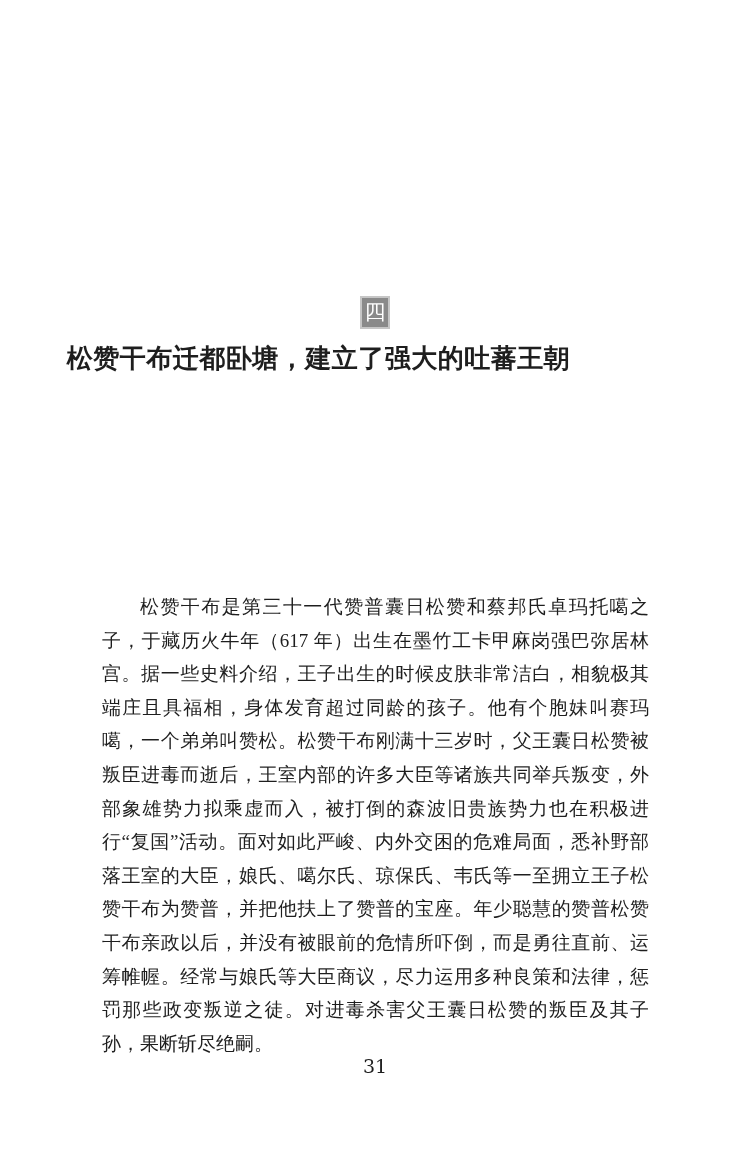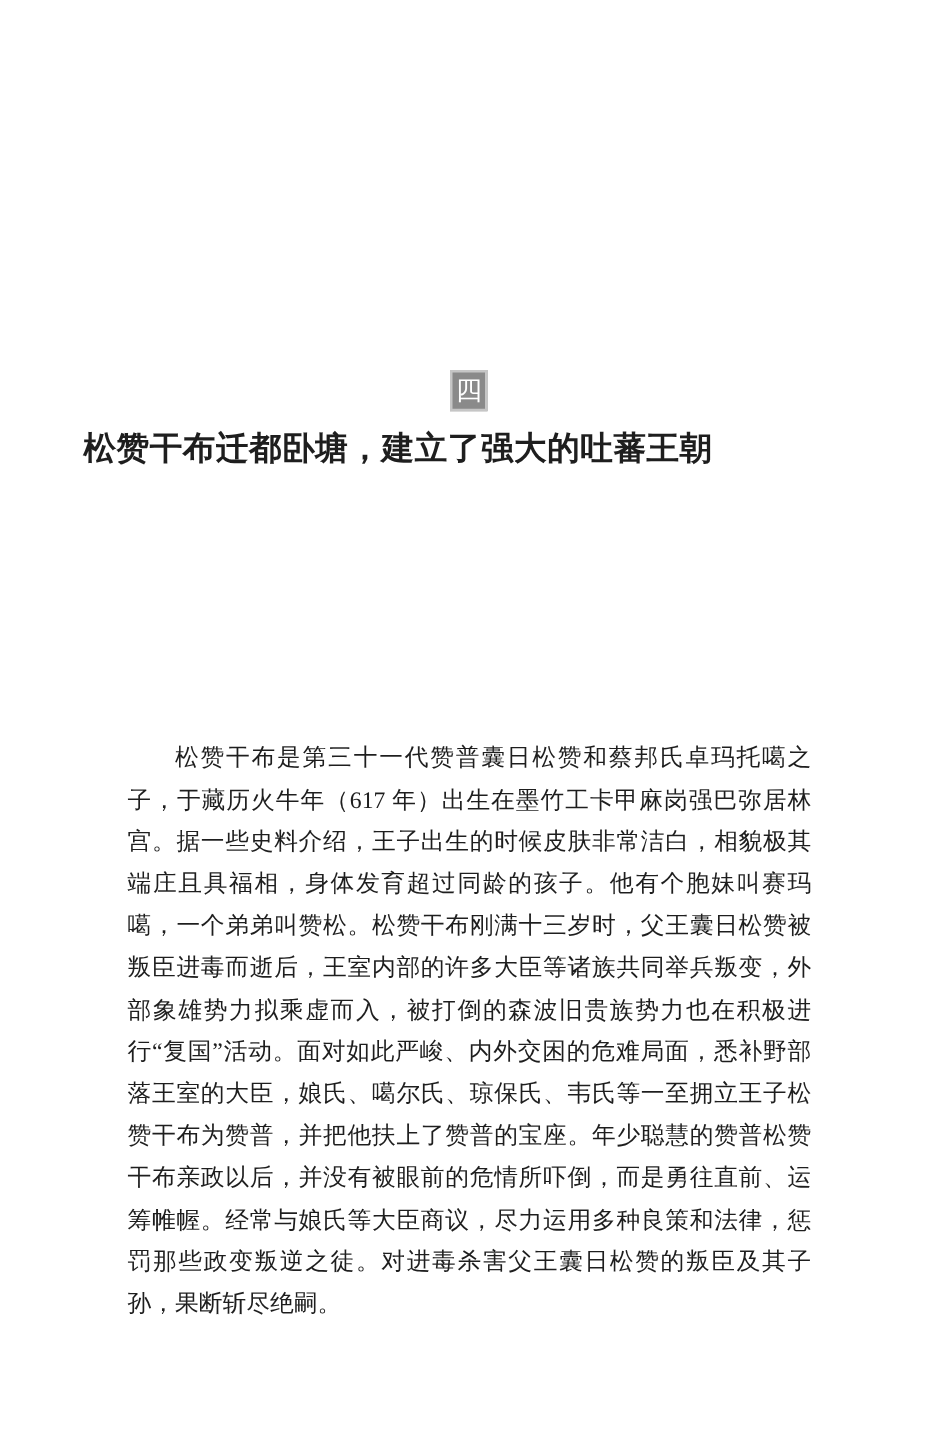--- a/index.html
+++ b/index.html
@@ -82,14 +82,15 @@
 <div class="page">
 
   <div class="chapter-box">
     <span>四</span>
   </div>
 
   <h1 class="chapter-title">松赞干布迁都卧塘，建立了强大的吐蕃王朝</h1>
 
   <p class="body-paragraph">松赞干布是第三十一代赞普囊日松赞和蔡邦氏卓玛托噶之子，于藏历火牛年（617 年）出生在墨竹工卡甲麻岗强巴弥居林宫。据一些史料介绍，王子出生的时候皮肤非常洁白，相貌极其端庄且具福相，身体发育超过同龄的孩子。他有个胞妹叫赛玛噶，一个弟弟叫赞松。松赞干布刚满十三岁时，父王囊日松赞被叛臣进毒而逝后，王室内部的许多大臣等诸族共同举兵叛变，外部象雄势力拟乘虚而入，被打倒的森波旧贵族势力也在积极进行“复国”活动。面对如此严峻、内外交困的危难局面，悉补野部落王室的大臣，娘氏、噶尔氏、琼保氏、韦氏等一至拥立王子松赞干布为赞普，并把他扶上了赞普的宝座。年少聪慧的赞普松赞干布亲政以后，并没有被眼前的危情所吓倒，而是勇往直前、运筹帷幄。经常与娘氏等大臣商议，尽力运用多种良策和法律，惩罚那些政变叛逆之徒。对进毒杀害父王囊日松赞的叛臣及其子孙，果断斩尽绝嗣。</p>
 
+  <div class="folio">31</div>
 
 </div>
 
 </body></html>

